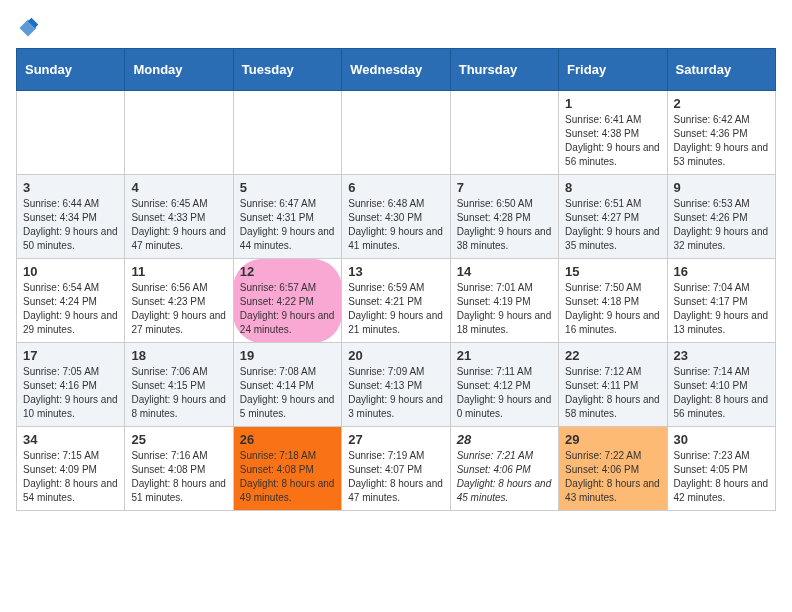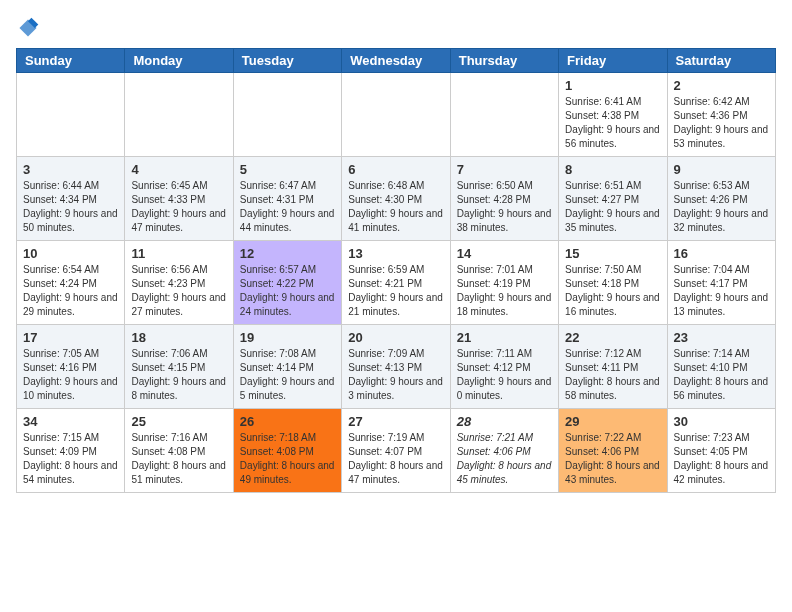--- a/index.html
+++ b/index.html
@@ -48,21 +48,21 @@
       width: 100%;
       border-collapse: collapse;
       border: 1px solid #ccc;
     }
     .calendar th {
       background: #2a6db5;
       color: #fff;
       font-size: 13px;
       font-weight: bold;
       text-align: left;
-      padding: 4px 8px;
+      padding: 13px 8px;
       border: 1px solid #1a5a9a;
     }
     .calendar td {
       vertical-align: top;
       border: 1px solid #ccc;
       padding: 5px 6px;
       font-size: 10.5px;
       color: #333;
       width: calc(100% / 7);
       min-height: 80px;
@@ -191,21 +191,21 @@
           <div class="day-info">Sunrise: 6:54 AM
 Sunset: 4:24 PM
 Daylight: 9 hours and 29 minutes.</div>
         </td>
         <td style="background: rgb(255, 255, 255);">
           <span class="day-number">11</span>
           <div class="day-info">Sunrise: 6:56 AM
 Sunset: 4:23 PM
 Daylight: 9 hours and 27 minutes.</div>
         </td>
-        <td style="background: #c4b5fd;">
+        <td style="background: #f9a8d4; border-radius: 29px;">
           <span class="day-number">12</span>
           <div class="day-info">Sunrise: 6:57 AM
 Sunset: 4:22 PM
 Daylight: 9 hours and 24 minutes.</div>
         </td>
         <td style="background: rgb(255, 255, 255);">
           <span class="day-number">13</span>
           <div class="day-info">Sunrise: 6:59 AM
 Sunset: 4:21 PM
 Daylight: 9 hours and 21 minutes.</div>

